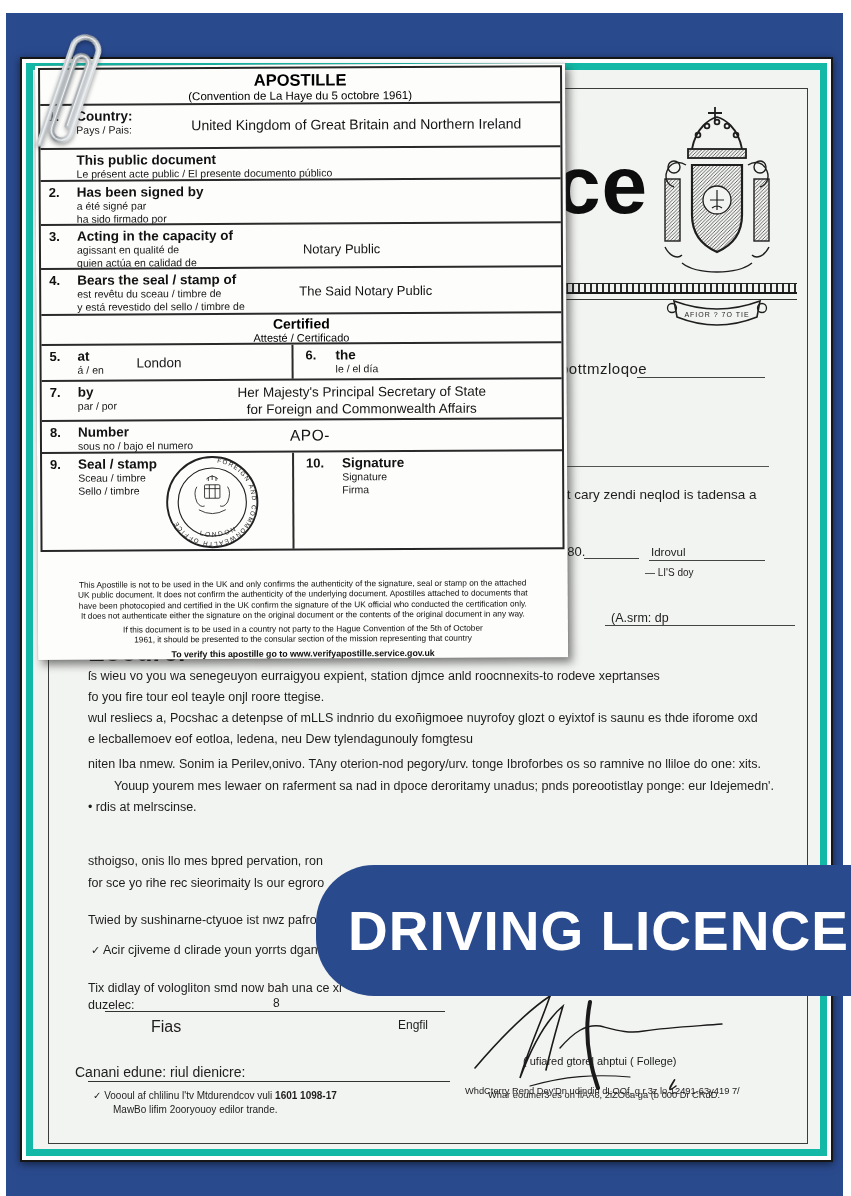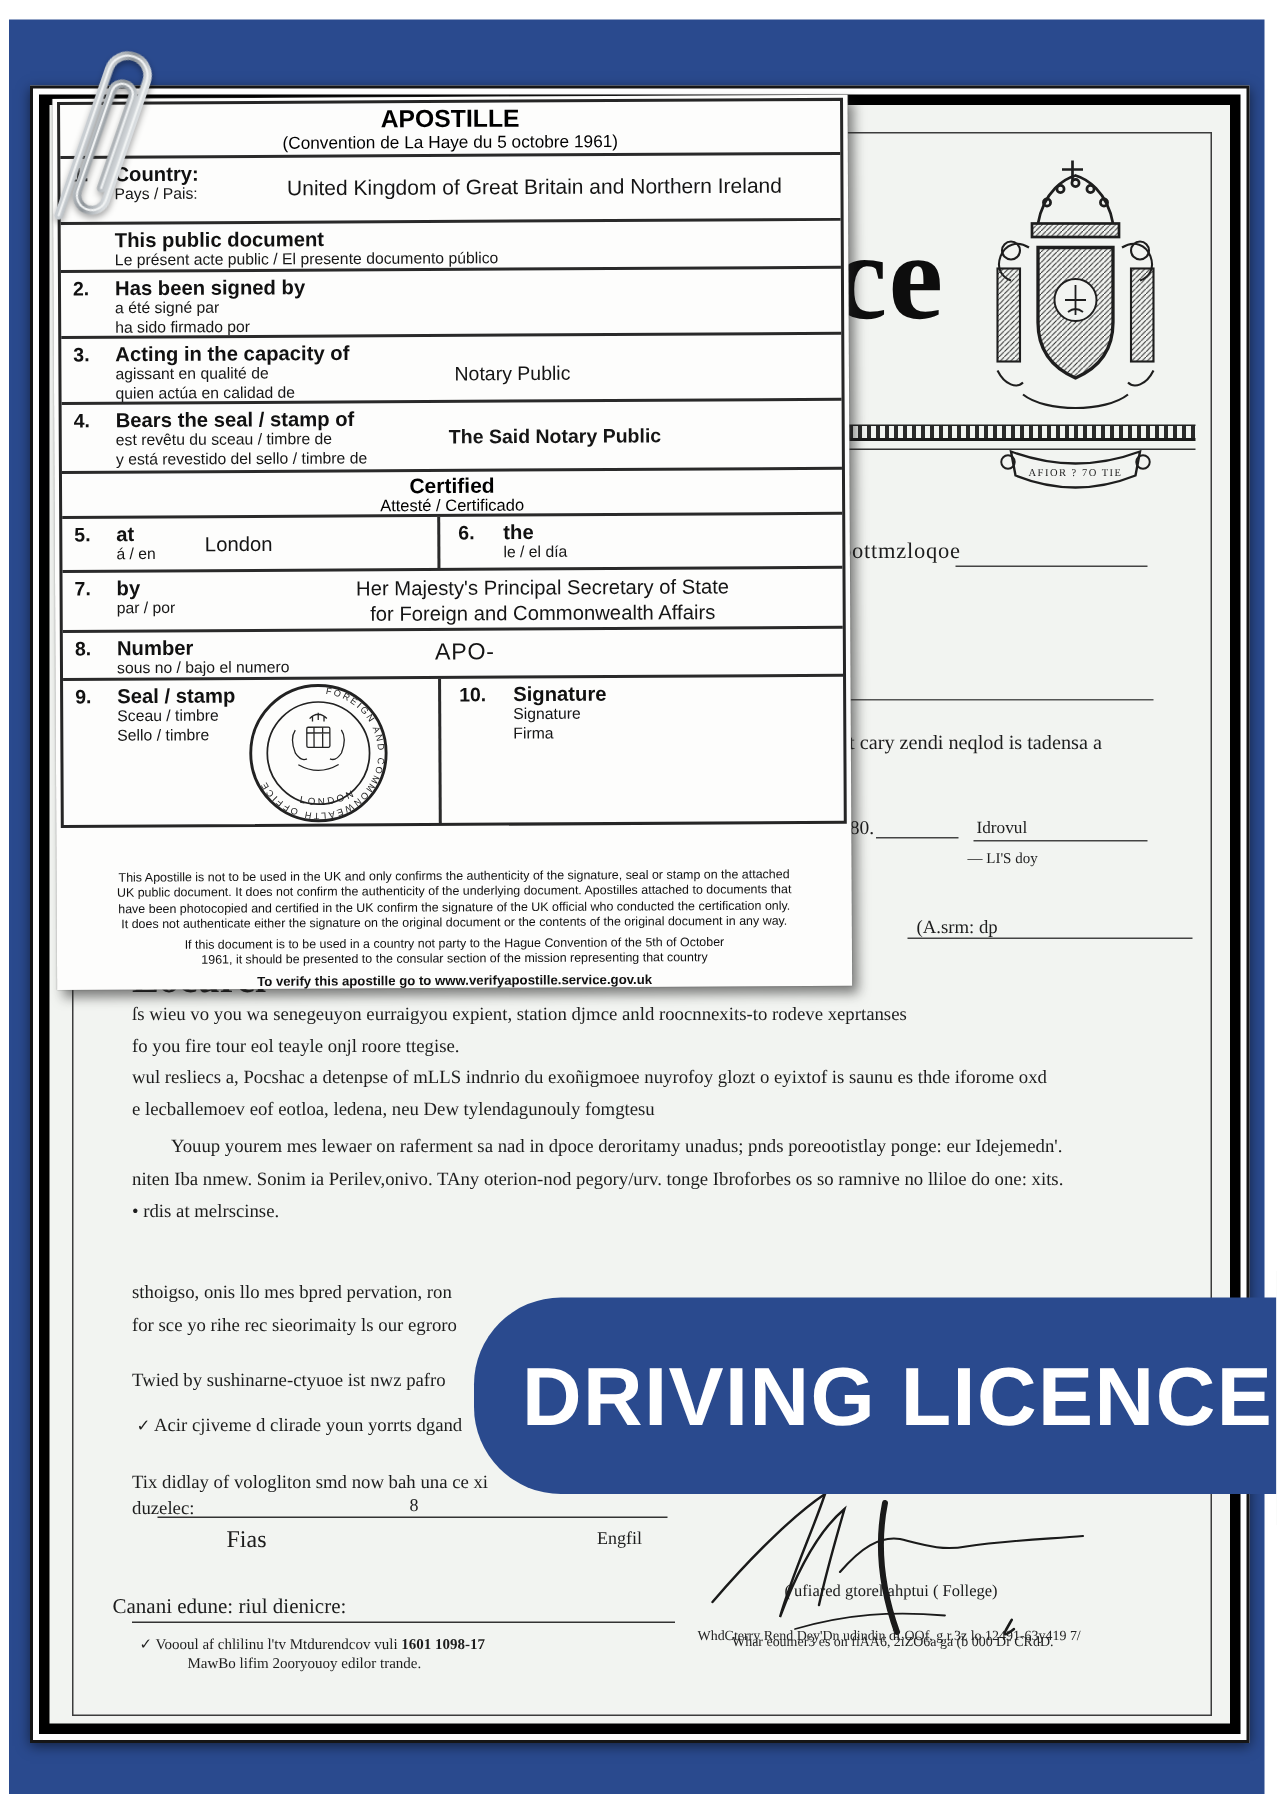--- a/index.html
+++ b/index.html
@@ -6,21 +6,21 @@
   body { background:#ffffff; font-family:"Liberation Sans", sans-serif; }
   .page { position:relative; width:851px; height:1196px; background:#ffffff; overflow:hidden; }
 
   
   .mat { position:absolute; left:6px; top:13px; right:8px; bottom:0; background:#2a4a8e; }
 
   
   .frame { position:absolute; left:20px; top:57px; width:813px; height:1105px;
            background:#fff; border:2px solid #161616; padding:4px;
            box-shadow:0 2px 8px rgba(0,0,0,.55); }
-  .frame-inner { height:100%; border:7px solid #000000; background:#f2f4f1; position:relative;font-family:Liberation Serif, serif; }
+  .frame-inner { height:100%; border:7px solid #14b8a6; background:#f2f4f1; position:relative; }
 
   .content-rect { position:absolute; left:15px; top:18px; width:760px; height:1056px;
                   border:1px solid #3c3c3c; }
 
   .abs { position:absolute; }
   .gtxt { color:#1d1d1d; white-space:nowrap; }
   .uline { border-bottom:1.3px solid #444; height:1px; }
 
   .big-ce { font-size:82px; font-weight:bold; color:#0d0d0d; letter-spacing:1px; }
 
@@ -130,22 +130,22 @@
       <div class="abs heading" style="left:55px; top:567px;">Locurel</div>
 
       <div class="abs para" style="left:55px; top:596px;">
         <div>ſs wieu vo you wa senegeuyon eurraigyou expient, station djmce anld roocnnexits-to rodeve xeprtanses</div>
         <div>fo you fire tour eol teayle onjl roore ttegise.</div>
         <div>wul resliecs a, Pocshac a detenpse of mLLS indnrio du exoñigmoee nuyrofoy glozt o eyixtof is saunu es thde iforome oxd</div>
         <div>e lecballemoev eof eotloa, ledena, neu Dew tylendagunouly fomgtesu</div>
       </div>
 
       <div class="abs para" style="left:55px; top:684px; line-height:21.5px;">
+        <div>niten Iba nmew. Sonim ia Perilev,onivo. TAny oterion-nod pegory/urv. tonge Ibroforbes os so ramnive no lliloe do one: xits.</div>
         <div style="text-indent:26px;">Youup yourem mes lewaer on raferment sa nad in dpoce deroritamy unadus; pnds poreootistlay ponge: eur Idejemedn'.</div>
-        <div>niten Iba nmew. Sonim ia Perilev,onivo. TAny oterion-nod pegory/urv. tonge Ibroforbes os so ramnive no lliloe do one: xits.</div>
         <div>•  rdis at melrscinse.</div>
       </div>
 
       <div class="abs para" style="left:55px; top:780px; line-height:22px;">
         <div>sthoigso, onis llo mes bpred pervation, ron</div>
         <div>for sce yo rihe rec sieorimaity ls our egroro</div>
       </div>
 
       <div class="abs gtxt" style="left:55px; top:843px; font-size:12.5px;">Twied by sushinarne-ctyuoe ist nwz pafro</div>
 
@@ -176,21 +176,21 @@
       </div>
       <div class="abs sig-caption" style="left:490px; top:985px;">( ufiared gtorel ahptui ( Follege)</div>
 
       <div class="abs gtxt" style="left:42px; top:994px; font-size:14px;">Canani edune: riul dienicre:</div>
       <div class="abs" style="left:55px; top:1011px; width:362px; border-bottom:1.6px solid #333; height:1px;"></div>
       <div class="abs gtxt" style="left:60px; top:1020px; font-size:10px;">
         <span class="check" style="font-size:10px;">✓</span>
         <span>Voooul af chlilinu l'tv Mtdurendcov vuli</span>
         <span style="font-weight:bold;">1601 1098-17</span>
       </div>
-      <div class="abs gtxt" style="left:80px; top:1034px; font-size:10px;margin-left:12px;">MawBo lifim 2ooryouoy edilor trande.</div>
+      <div class="abs gtxt" style="left:80px; top:1034px; font-size:10px;">MawBo lifim 2ooryouoy edilor trande.</div>
 
       <div class="abs small-right" style="left:432px; top:1016px;">WhdCterry Rend Dey'Dn udindin dLOOf, g r.3z lo 12491-63y419 7/</div>
       <div class="abs small-right" style="left:455px; top:1020px;">Whar eoumer3 es on fiAA6, 2iZO6a ga (b 000 Dr CRdD.</div>
     </div>
   </div>
 
   <div class="sheet">
     <div class="ap-table">
 
       <div class="ap-row first ap-center" style="height:34px;">
@@ -223,21 +223,21 @@
         <div class="ap-sub">agissant en qualité de</div>
         <div class="ap-sub">quien actúa en calidad de</div>
         <div class="ap-val" style="left:262px; top:17px;">Notary Public</div>
       </div>
 
       <div class="ap-row" style="height:46px;">
         <div class="ap-num">4.</div>
         <div class="ap-label">Bears the seal / stamp of</div>
         <div class="ap-sub">est revêtu du sceau / timbre de</div>
         <div class="ap-sub">y está revestido del sello / timbre de</div>
-        <div class="ap-val" style="left:258px; top:15px;font-weight:bold;">The Said Notary Public</div>
+        <div class="ap-val" style="left:258px; top:15px;">The Said Notary Public</div>
       </div>
 
       <div class="ap-row ap-center" style="height:30px;">
         <div style="font-size:14px; font-weight:bold; padding-top:1px;">Certified</div>
         <div style="font-size:11px;">Attesté / Certificado</div>
       </div>
 
       <div class="ap-row" style="height:36px;">
         <div style="position:absolute; left:0; top:0; bottom:0; width:252px; border-right:2px solid #2a2a2a;">
           <div class="ap-num">5.</div>

